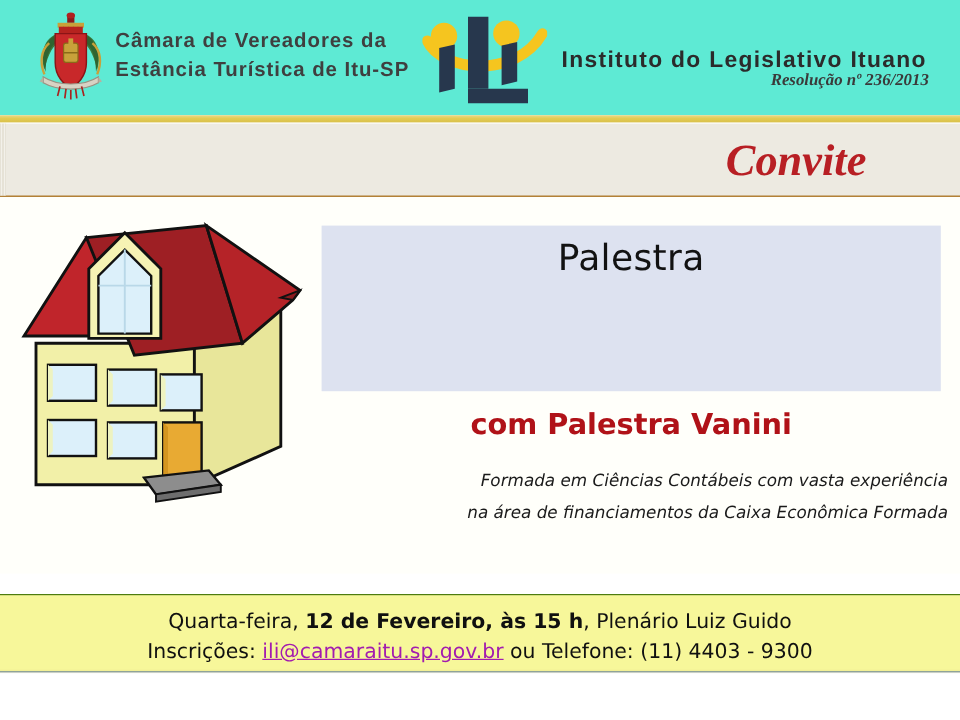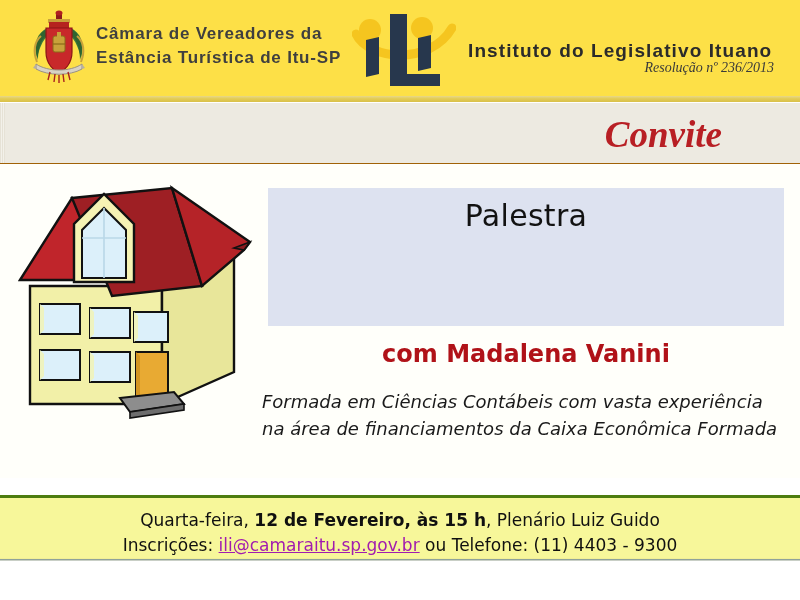--- a/index.html
+++ b/index.html
@@ -16,21 +16,21 @@
     height: 600px;
     background: #ffffff;
     overflow: hidden;
   }
 
   
   .header {
     position: absolute;
     left: 0; top: 0;
     width: 800px; height: 96px;
-    background: #fde047;
+    background: #5eead4;
   }
   .crest {
     position: absolute;
     left: 28px; top: 10px;
     width: 62px; height: 74px;
   }
   .camara-text {
     position: absolute;
     left: 96px; top: 22px;
     font-family: "Liberation Sans", sans-serif;
@@ -55,21 +55,21 @@
     color: #2b2b2b;
     letter-spacing: 1.1px;
     white-space: nowrap;
     margin-top: 12px;
   }
   .ili-res {
     position: absolute;
     right: 26px; top: 60px;
     font-family: "Liberation Serif", serif;
     font-style: italic;
-    font-weight: normal;
+    font-weight: bold;
     font-size: 14px;
     color: #3a3a3a;
     white-space: nowrap;
   }
 
   
   .gold-rule {
     position: absolute;
     left: 0; top: 96px;
     width: 800px; height: 6px;
@@ -144,35 +144,35 @@
     text-align: center;
     font-family: "DejaVu Sans", sans-serif;
     font-weight: bold;
     font-size: 24px;
     color: #b01218;
   }
   .bio {
     position: absolute;
     left: 262px; top: 224px;
     width: 528px;
-    text-align: left;
+    text-align: right;
     font-family: "DejaVu Sans", sans-serif;
     font-style: italic;
-    font-size: 18px;
+    font-size: 14px;
     line-height: 27px;
     color: #1a1a1a;
   }
 
   
   .footer-band {
     position: absolute;
     left: 0; top: 495px;
     width: 800px; height: 65px;
     background: #f7f79a;
-    border-top: 3px solid #4d7c0f;
+    border-top: 1px solid #4d7c0f;
   }
   .footer-underline {
     position: absolute;
     left: 0; top: 558px;
     width: 800px; height: 3px;
     background: linear-gradient(to bottom,#f2f096 0 1px,#8fa39a 1px 2px,#c9cfc6 2px 3px);
   }
   .footer-line {
     position: absolute;
     left: 0; width: 800px;
@@ -307,21 +307,21 @@
 
         <path d="M108 222 L162 216 L172 228 L118 236 Z" fill="#8d8d8d" stroke="#111" stroke-width="2"></path>
         <path d="M118 236 L172 228 L172 234 L118 242 Z" fill="#6d6d6d" stroke="#111" stroke-width="1.6"></path>
       </svg>
     </div>
 
     <div class="title-box">
       <div class="palestra">Palestra</div>
     </div>
 
-    <div class="speaker">com Madalena Vanini</div>
+    <div class="speaker">com Palestra Vanini</div>
 
     <div class="bio">
       <div>Formada em Ciências Contábeis com vasta experiência</div>
       <div>na área de financiamentos da Caixa Econômica Formada</div>
     </div>
   </div>
 
   <div class="footer-band">
     <div class="footer-line l1">
       <span>Quarta-feira, </span><b>12  de Fevereiro,  às 15 h</b><span>,  Plenário Luiz Guido</span>

